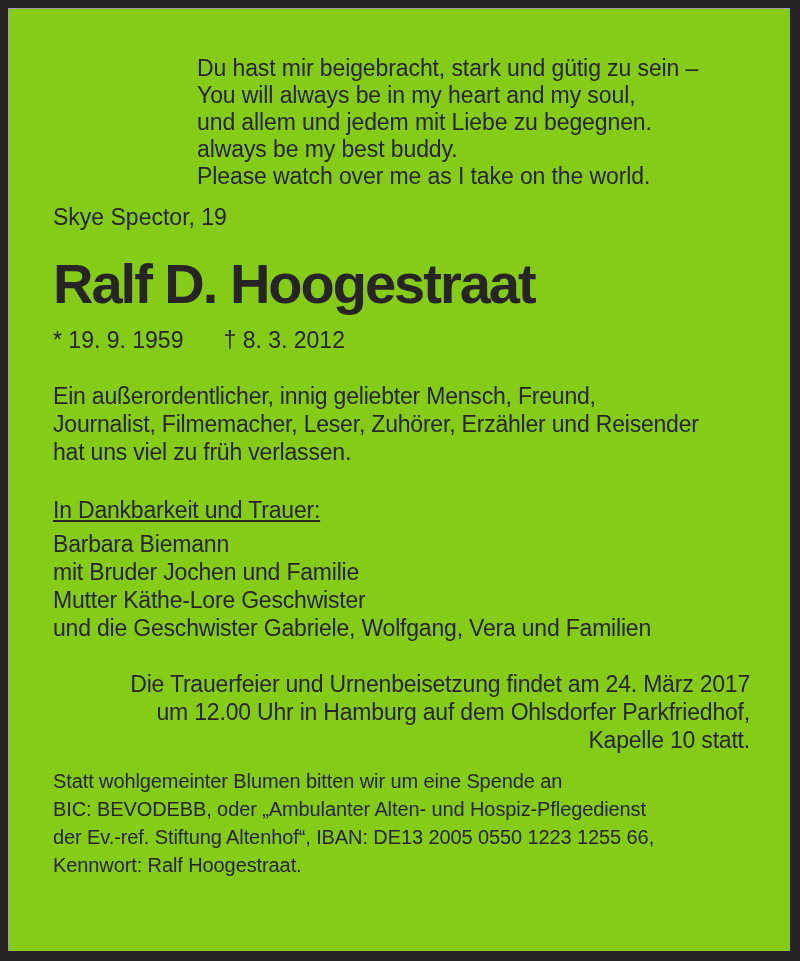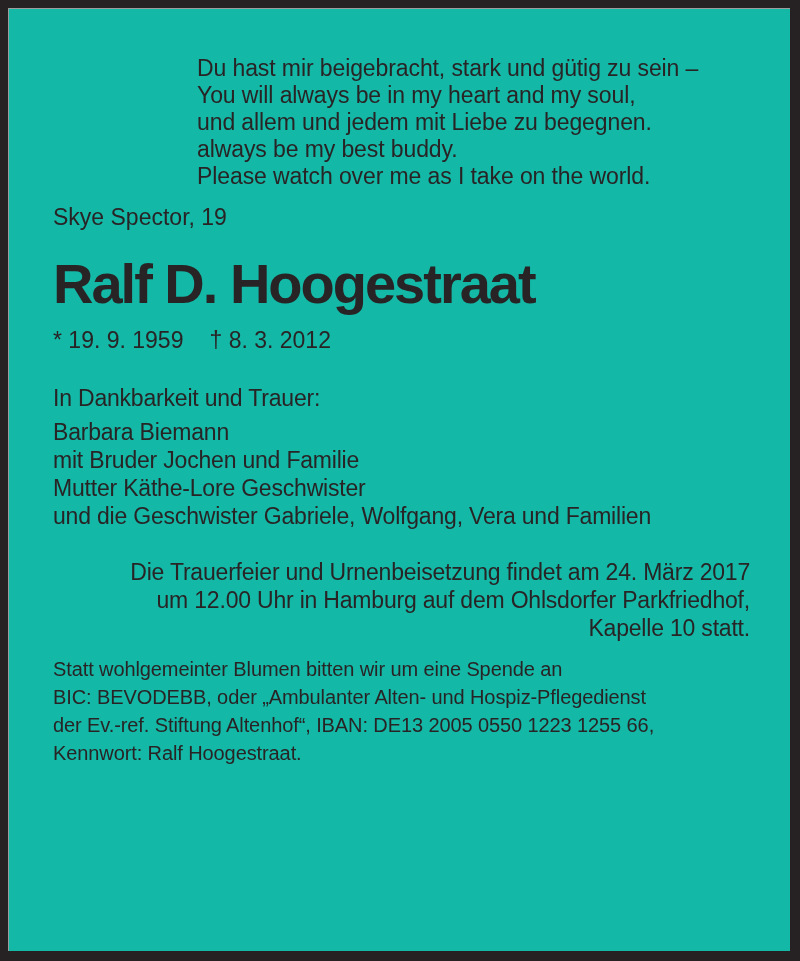--- a/index.html
+++ b/index.html
@@ -7,21 +7,21 @@
     padding: 0;
     background: #ffffff;
   }
   .frame {
     width: 800px;
     height: 961px;
     box-sizing: border-box;
     border-style: solid;
     border-color: #262122;
     border-width: 8px 10px 10px 8px;
-    background: #14b8a6;
+    background: #84cc16;
     box-shadow: inset 1px 1px 0 #9d9d9d;
     overflow: hidden;
     font-family: "Liberation Sans", sans-serif;
     color: #282426;
     -webkit-font-smoothing: antialiased;
   }
   .content {
     padding: 0 40px 0 45px;
   }
   .line {
@@ -47,30 +47,30 @@
     white-space: nowrap;
   }
   .life-dates {
     margin-top: 15px;
     font-size: 23px;
     line-height: 27px;
     white-space: nowrap;
   }
   .birth-date {
     display: inline-block;
-    margin-right: 26px;
+    margin-right: 40px;
   }
   .para {
     font-size: 23px;
     line-height: 28px;
     letter-spacing: -0.2px;
   }
   .tribute  { margin-top: 28px; }
   .mourners { margin-top: 30px; }
-  .mourners .line:first-child { margin-bottom: 6px; }
+  .mourners .line:first-child { margin-bottom: 6px; text-decoration: underline; }
   .funeral  { margin-top: 28px; text-align: right; }
   .donation {
     margin-top: 13px;
     font-size: 20px;
     line-height: 28px;
     letter-spacing: -0.1px;
   }
 </style>
 </head>
 <body>
@@ -87,20 +87,25 @@
     </div>
 
     <div class="quote-attribution">Skye Spector, 19</div>
 
     <h1 class="deceased-name">Ralf D. Hoogestraat</h1>
 
     <div class="life-dates">
       <span class="birth-date">* 19. 9. 1959</span><span class="death-date">† 8. 3. 2012</span>
     </div>
 
+    <div class="para tribute">
+      <div class="line">Ein außerordentlicher, innig geliebter Mensch, Freund,</div>
+      <div class="line">Journalist, Filmemacher, Leser, Zuhörer, Erzähler und Reisender</div>
+      <div class="line">hat uns viel zu früh verlassen.</div>
+    </div>
 
     <div class="para mourners">
       <div class="line">In Dankbarkeit und Trauer:</div>
       <div class="line">Barbara Biemann</div>
       <div class="line">mit Bruder Jochen und Familie</div>
       <div class="line">Mutter Käthe-Lore Geschwister</div>
       <div class="line">und die Geschwister Gabriele, Wolfgang, Vera und Familien</div>
     </div>
 
     <div class="para funeral">

